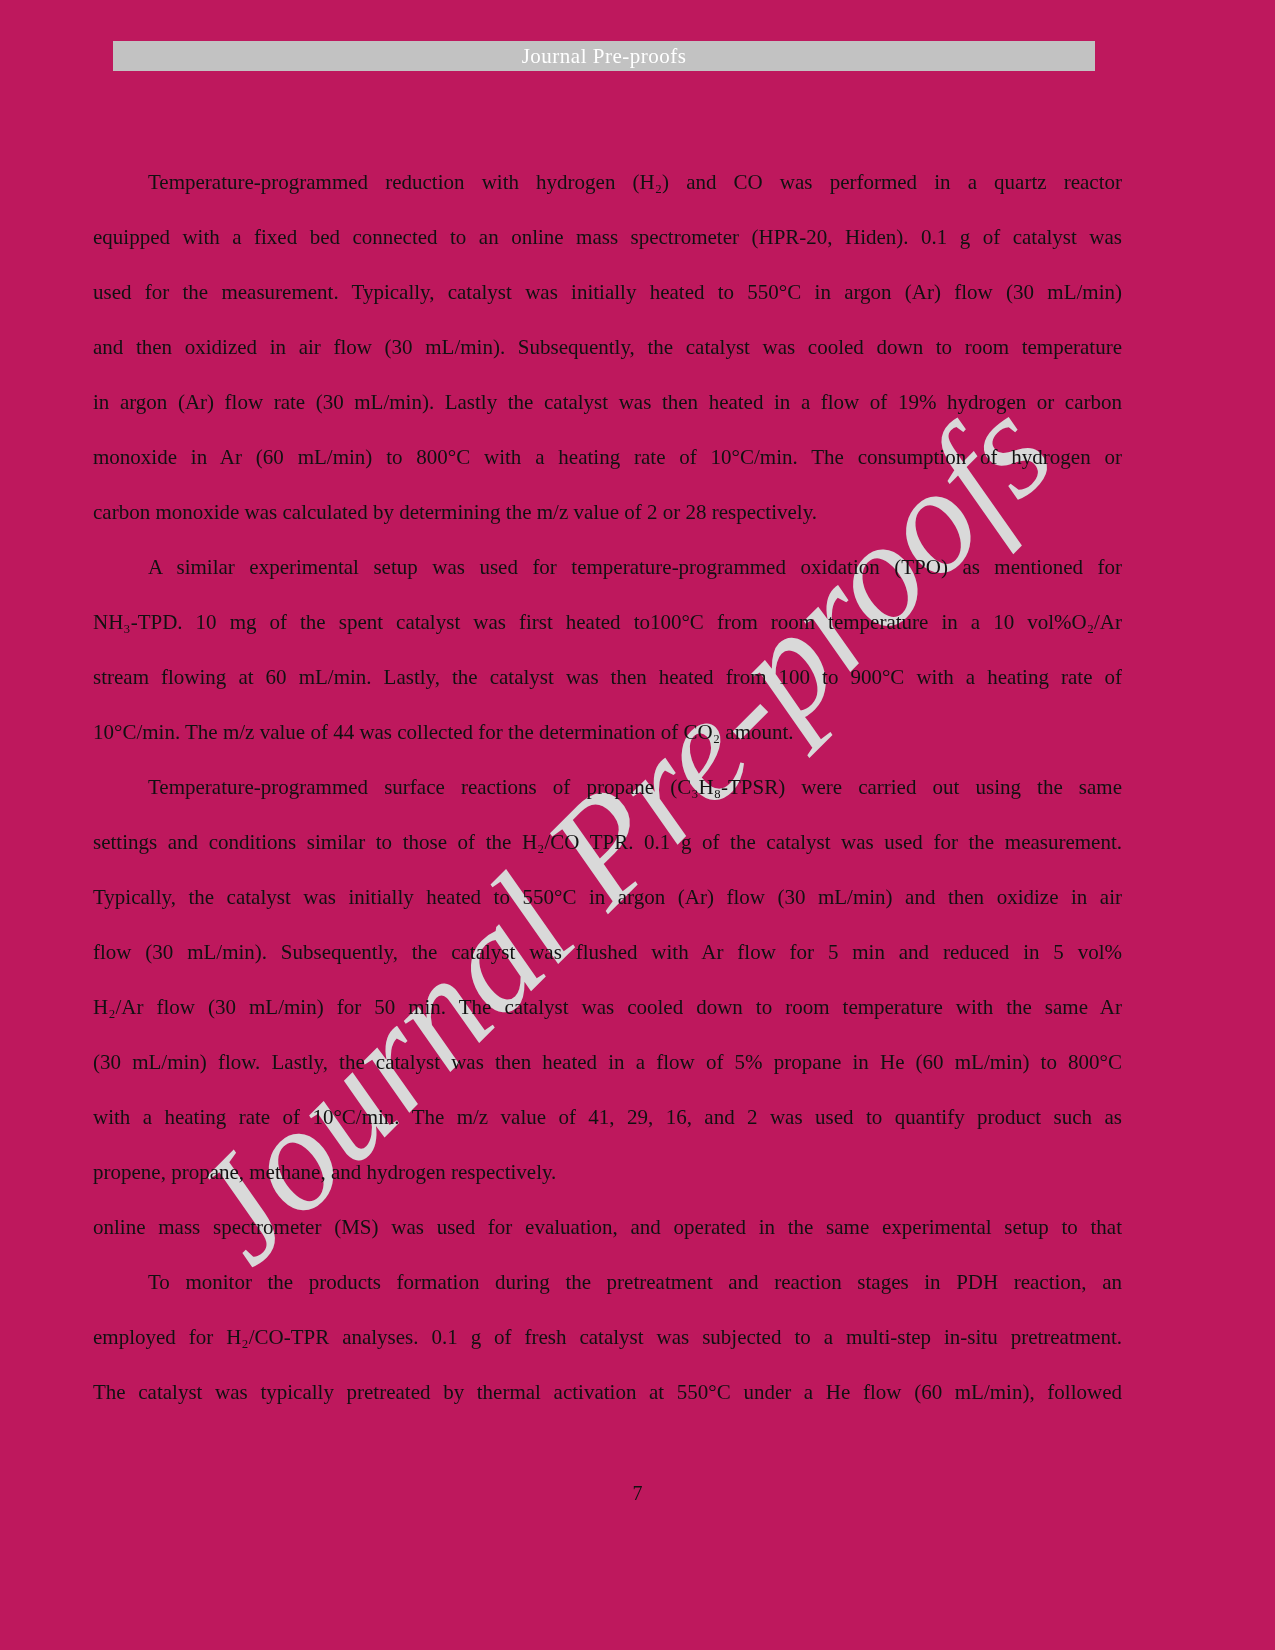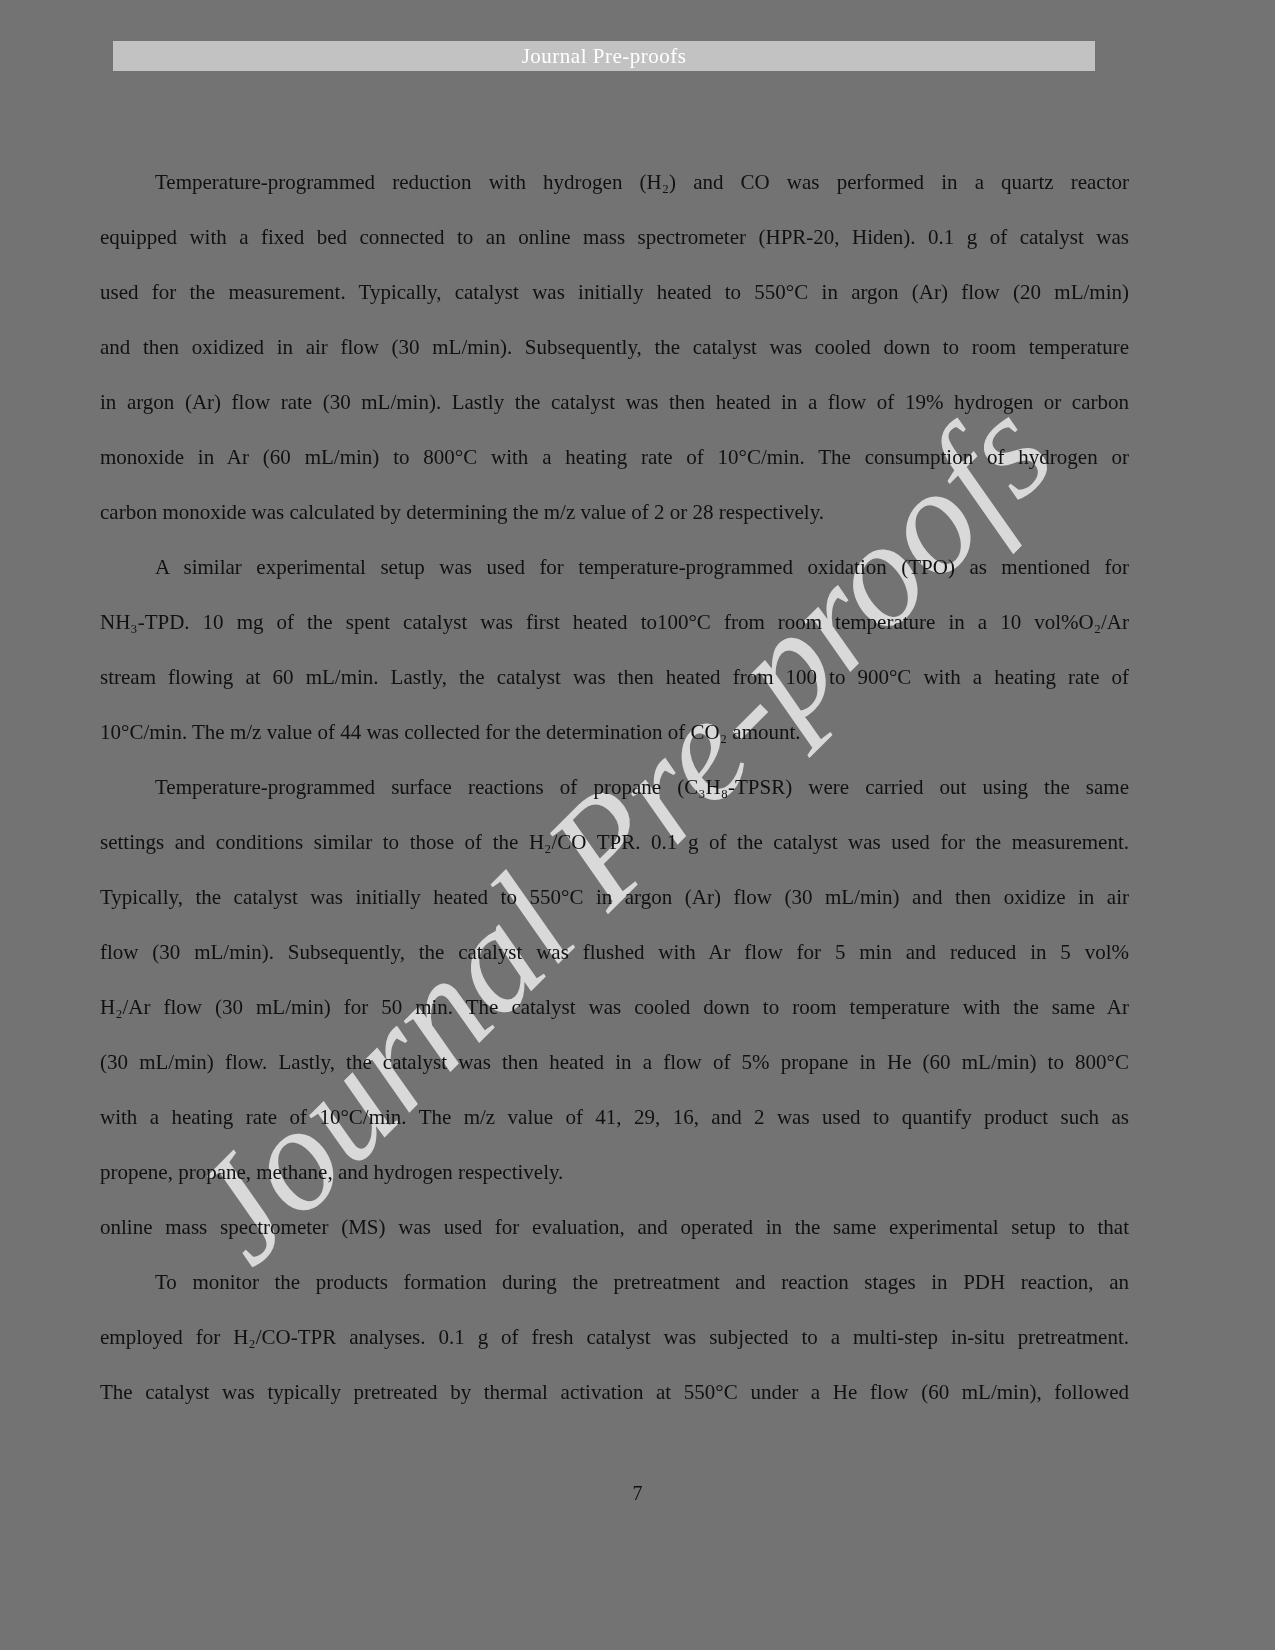--- a/index.html
+++ b/index.html
@@ -4,21 +4,21 @@
 <style>
   html, body {
     margin: 0;
     padding: 0;
     background: #ffffff;
   }
   .page {
     position: relative;
     width: 1275px;
     height: 1650px;
-    background: #737373;
+    background: #be185d;
     overflow: hidden;
     font-family: "Liberation Serif", "DejaVu Serif", serif;
     color: #111111;
   }
   .header-bar {
     position: absolute;
     left: 113px;
     top: 41px;
     width: 982px;
     height: 30px;
@@ -40,21 +40,21 @@
     transform-origin: center center;
     font-size: 150px;
     font-style: italic;
     color: #d9d9d9;
     white-space: nowrap;
     z-index: 0;
     user-select: none;
   }
   .content {
     position: absolute;
-    left: 100px;
+    left: 93px;
     top: 155px;
     width: 1029px;
     z-index: 1;
   }
   .paragraph { margin: 0; }
   .line {
     height: 55px;
     line-height: 55px;
     font-size: 21px;
     text-align: justify;
@@ -78,21 +78,21 @@
 
 <div class="page">
   <div class="header-bar">
     <span>Journal Pre-proofs</span>
   </div>
   <div class="watermark">Journal Pre-proofs</div>
   <div class="content" id="content">
       <div class="paragraph">
         <div class="line first">Temperature-programmed reduction with hydrogen (H₂) and CO was performed in a quartz reactor</div>
         <div class="line">equipped with a fixed bed connected to an online mass spectrometer (HPR-20, Hiden). 0.1 g of catalyst was</div>
-        <div class="line">used for the measurement. Typically, catalyst was initially heated to 550°C in argon (Ar) flow (20 mL/min)</div>
+        <div class="line">used for the measurement. Typically, catalyst was initially heated to 550°C in argon (Ar) flow (30 mL/min)</div>
         <div class="line">and then oxidized in air flow (30 mL/min). Subsequently, the catalyst was cooled down to room temperature</div>
         <div class="line">in argon (Ar) flow rate (30 mL/min). Lastly the catalyst was then heated in a flow of 19% hydrogen or carbon</div>
         <div class="line">monoxide in Ar (60 mL/min) to 800°C with a heating rate of 10°C/min. The consumption of hydrogen or</div>
         <div class="line lastline">carbon monoxide was calculated by determining the m/z value of 2 or 28 respectively.</div>
       </div>
       <div class="paragraph">
         <div class="line first">A similar experimental setup was used for temperature-programmed oxidation (TPO) as mentioned for</div>
         <div class="line">NH₃-TPD. 10 mg of the spent catalyst was first heated to100°C from room temperature in a 10 vol%O₂/Ar</div>
         <div class="line">stream flowing at 60 mL/min. Lastly, the catalyst was then heated from 100 to 900°C with a heating rate of</div>
         <div class="line lastline">10°C/min. The m/z value of 44 was collected for the determination of CO₂ amount.</div>

